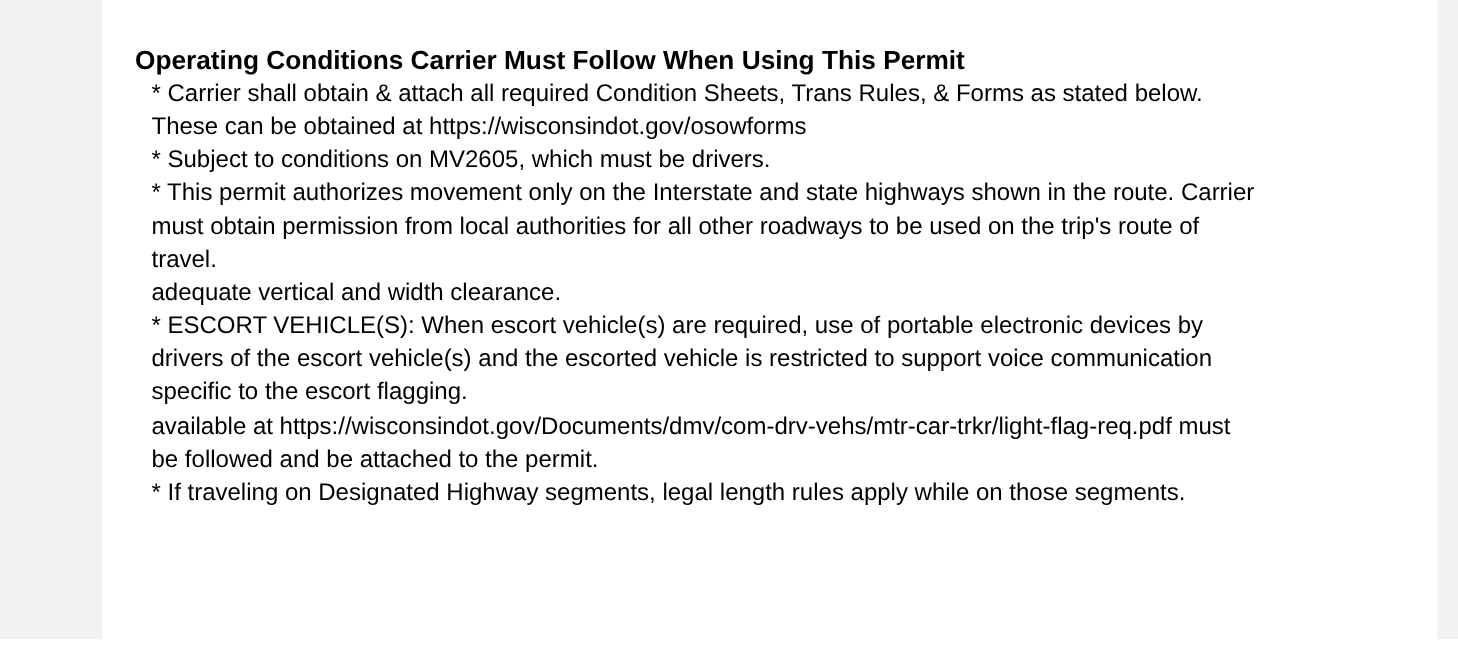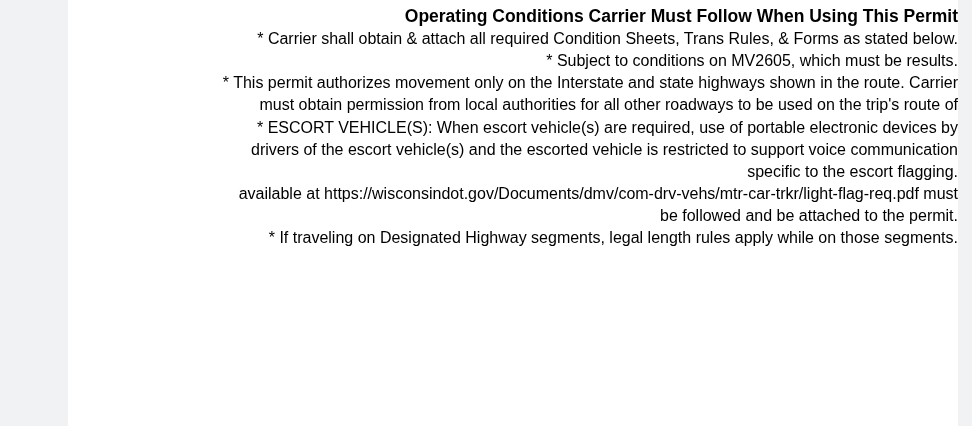--- a/index.html
+++ b/index.html
@@ -20,23 +20,22 @@
       position: absolute;
       top: 0;
       height: 426px;
       background: #f0f2f4;
     }
     .gutter-left  { left: 0;   width: 68px; }
     .gutter-right { left: 958px; width: 14px; }
     .content {
       position: absolute;
       left: 90px;
-      top: 4px;
+      top: 28px;
       width: 868px;
-      text-align: right;
     }
     .section-heading {
       font-size: 17.5px;
       font-weight: bold;
       line-height: 24px;
       margin: 0;
       white-space: nowrap;
     }
     .conditions {
       margin-left: 11px;
@@ -51,23 +50,26 @@
 <body>
 
 <div>
   <div class="gutter gutter-left"></div>
   <div class="gutter gutter-right"></div>
 
   <div class="content">
     <h1 class="section-heading">Operating Conditions Carrier Must Follow When Using This Permit</h1>
     <div class="conditions">
         <div class="condition-line">* Carrier shall obtain &amp; attach all required Condition Sheets, Trans Rules, &amp; Forms as stated below.</div>
-        <div class="condition-line">* Subject to conditions on MV2605, which must be results.</div>
+        <div class="condition-line">These can be obtained at https://wisconsindot.gov/osowforms</div>
+        <div class="condition-line">* Subject to conditions on MV2605, which must be drivers.</div>
         <div class="condition-line">* This permit authorizes movement only on the Interstate and state highways shown in the route. Carrier</div>
         <div class="condition-line">must obtain permission from local authorities for all other roadways to be used on the trip's route of</div>
+        <div class="condition-line">travel.</div>
+        <div class="condition-line">adequate vertical and width clearance.</div>
         <div class="condition-line">* ESCORT VEHICLE(S): When escort vehicle(s) are required, use of portable electronic devices by</div>
         <div class="condition-line">drivers of the escort vehicle(s) and the escorted vehicle is restricted to support voice communication</div>
         <div class="condition-line">specific to the escort flagging.</div>
         <div class="condition-line">available at https://wisconsindot.gov/Documents/dmv/com-drv-vehs/mtr-car-trkr/light-flag-req.pdf must</div>
         <div class="condition-line">be followed and be attached to the permit.</div>
         <div class="condition-line">* If traveling on Designated Highway segments, legal length rules apply while on those segments.</div>
       </div>
   </div>
 </div>
 

